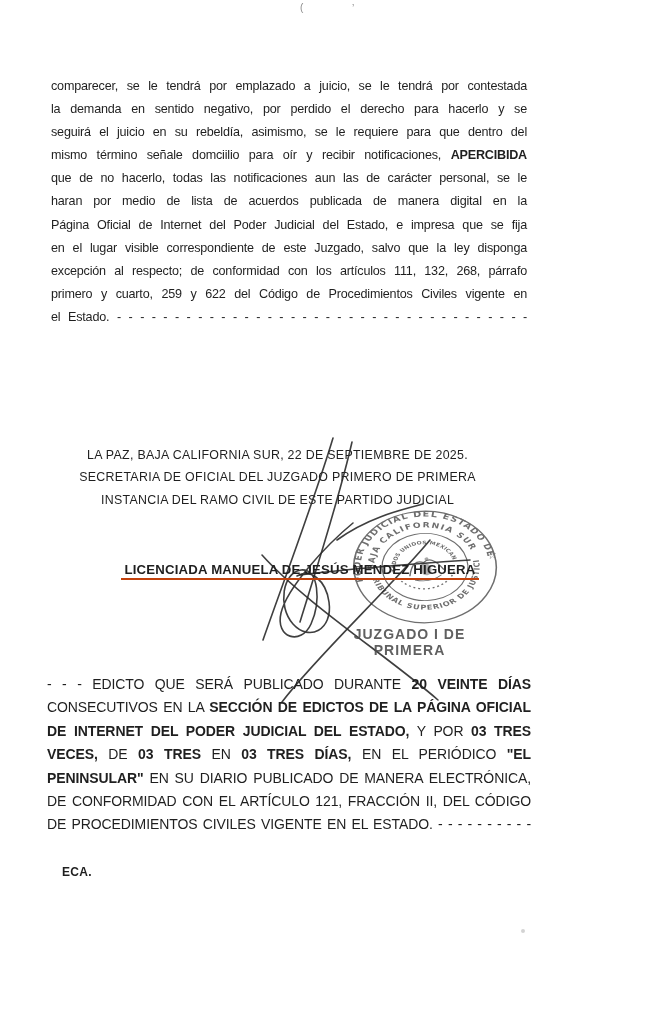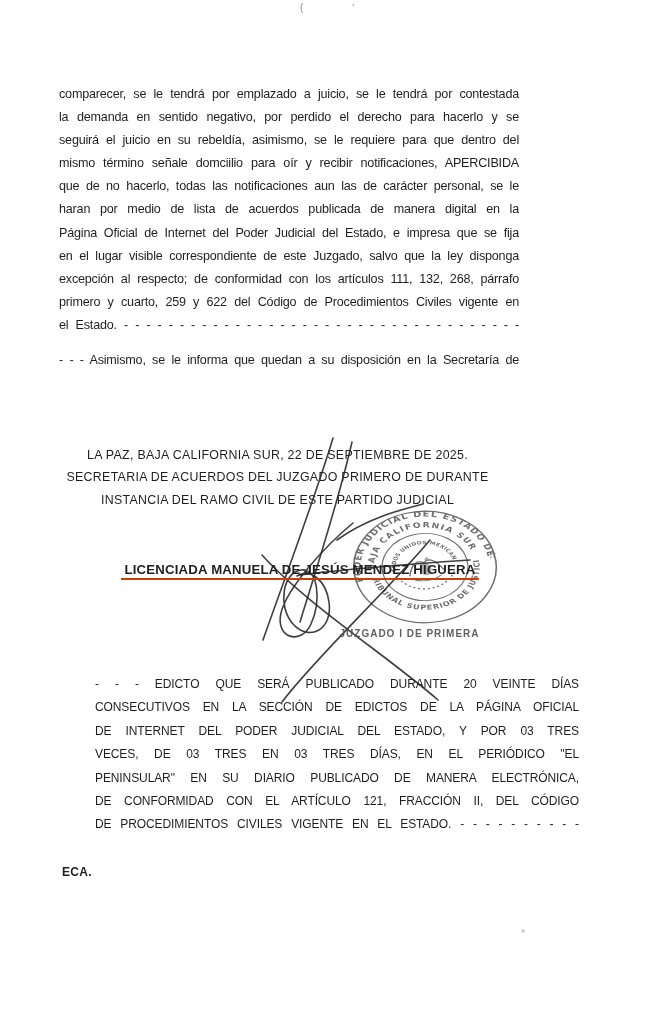--- a/index.html
+++ b/index.html
@@ -16,41 +16,41 @@
     position:absolute;
     text-align:justify;
     text-align-last:justify;
     -moz-text-align-last:justify;
     margin:0;
   }
   .body-text{
     left:47px;top:71px;width:484px;
     font-size:12.6px;letter-spacing:-0.2px;line-height:23.1px;
   }
-  .body-text p{margin:12px;text-align:justify;text-align-last:justify;}
+  .body-text p{margin:4px;text-align:justify;text-align-last:justify;}
   .edicto-text{
     left:47px;top:673px;width:484px;
-    font-size:12px;letter-spacing:-0.1px;line-height:23.4px;margin-left:48px;
+    font-size:14px;letter-spacing:-0.1px;line-height:23.4px;
   }
-  .b{font-weight:normal;}
+  .b{font-weight:bold;}
   .dateline{
     position:absolute;left:20px;top:444px;width:515px;
     text-align:center;font-size:12.4px;letter-spacing:0.3px;line-height:22.3px;
   }
   .signer-name{
     position:absolute;left:60px;top:562px;width:480px;
     text-align:center;font-size:13.2px;font-weight:bold;letter-spacing:0.2px;
   }
   .signer-name .uline{
     display:inline-block;border-bottom:2px solid #c2410c;padding:0 3px 1px 3px;
   }
   .office-stamp{
     position:absolute;left:317px;top:626px;width:185px;
     text-align:center;color:var(--stamp,#4b4b4b);opacity:0.88;
-    font-size:10px;font-weight:bold;letter-spacing:1px;line-height:16px;
+    font-size:14px;font-weight:bold;letter-spacing:1px;line-height:16px;
   }
   .seal-svg{position:absolute;left:347px;top:506px;color:var(--stamp,#4b4b4b);opacity:0.8;}
   .seal-svg text{font-family:"DejaVu Sans", sans-serif;font-weight:bold;fill:currentColor;}
   .sig-svg{position:absolute;left:175px;top:418px;}
   .sig-svg path{fill:none;stroke:#2a2a2a;stroke-width:1.6;stroke-linecap:round;opacity:0.9;}
   .initials{
     position:absolute;left:62px;top:865px;
     font-size:12px;font-weight:bold;letter-spacing:0.3px;
   }
   .top-mark{position:absolute;font-size:10px;color:#8a8a8a;}
@@ -62,26 +62,26 @@
 </head>
 <body>
 
 <div class="page">
 
   <span class="top-mark left">(</span>
   <span class="top-mark right">’</span>
 
   <div class="txtblock body-text">
     <p><span>comparecer, se le tendrá por emplazado a juicio, se le tendrá por contestada</span><br><span>la demanda en sentido negativo, por perdido el derecho para hacerlo y se</span><br><span>seguirá el juicio en su rebeldía, asimismo, se le requiere para que dentro del</span><br><span>mismo término señale domciilio para oír y recibir notificaciones, </span><span class="b">APERCIBIDA</span><br><span>que de no hacerlo, todas las notificaciones aun las de carácter personal, se le</span><br><span>haran por medio de lista de acuerdos publicada de manera digital en la</span><br><span>Página Oficial de Internet del Poder Judicial del Estado, e impresa que se fija</span><br><span>en el lugar visible correspondiente de este Juzgado, salvo que la ley disponga</span><br><span>excepción al respecto; de conformidad con los artículos 111, 132, 268, párrafo</span><br><span>primero y cuarto, 259 y 622 del Código de Procedimientos Civiles vigente en</span><br><span>el Estado. - - - - - - - - - - - - - - - - - - - - - - - - - - - - - - - - - - - -</span></p>
-    <p><span>- - - Asimismo, se le informa que quedan a su disposición en la Secretaría de</span><br></p>
+    <p><br></p>
   </div>
 
   <div class="dateline">
     <div>LA PAZ, BAJA CALIFORNIA SUR, 22 DE SEPTIEMBRE DE 2025.</div>
-    <div>SECRETARIA DE ACUERDOS DEL JUZGADO PRIMERO DE DURANTE</div>
+    <div>SECRETARIA DE OFICIAL DEL JUZGADO PRIMERO DE PRIMERA</div>
     <div>INSTANCIA DEL RAMO CIVIL DE ESTE PARTIDO JUDICIAL</div>
   </div>
 
   <svg class="seal-svg" width="156" height="122" viewBox="0 0 160 160" preserveAspectRatio="none" aria-hidden="true">
     <g transform="rotate(-14 80 80)" stroke="currentColor" fill="none">
       <circle cx="80" cy="80" r="73" stroke-width="1.6"></circle>
       <circle cx="80" cy="80" r="44" stroke-width="1.2"></circle>
       <defs>
         <path id="arcA" d="M 14,80 A 66,66 0 0 1 146,80"></path>
         <path id="arcB" d="M 28,80 A 52,52 0 0 1 132,80"></path>

